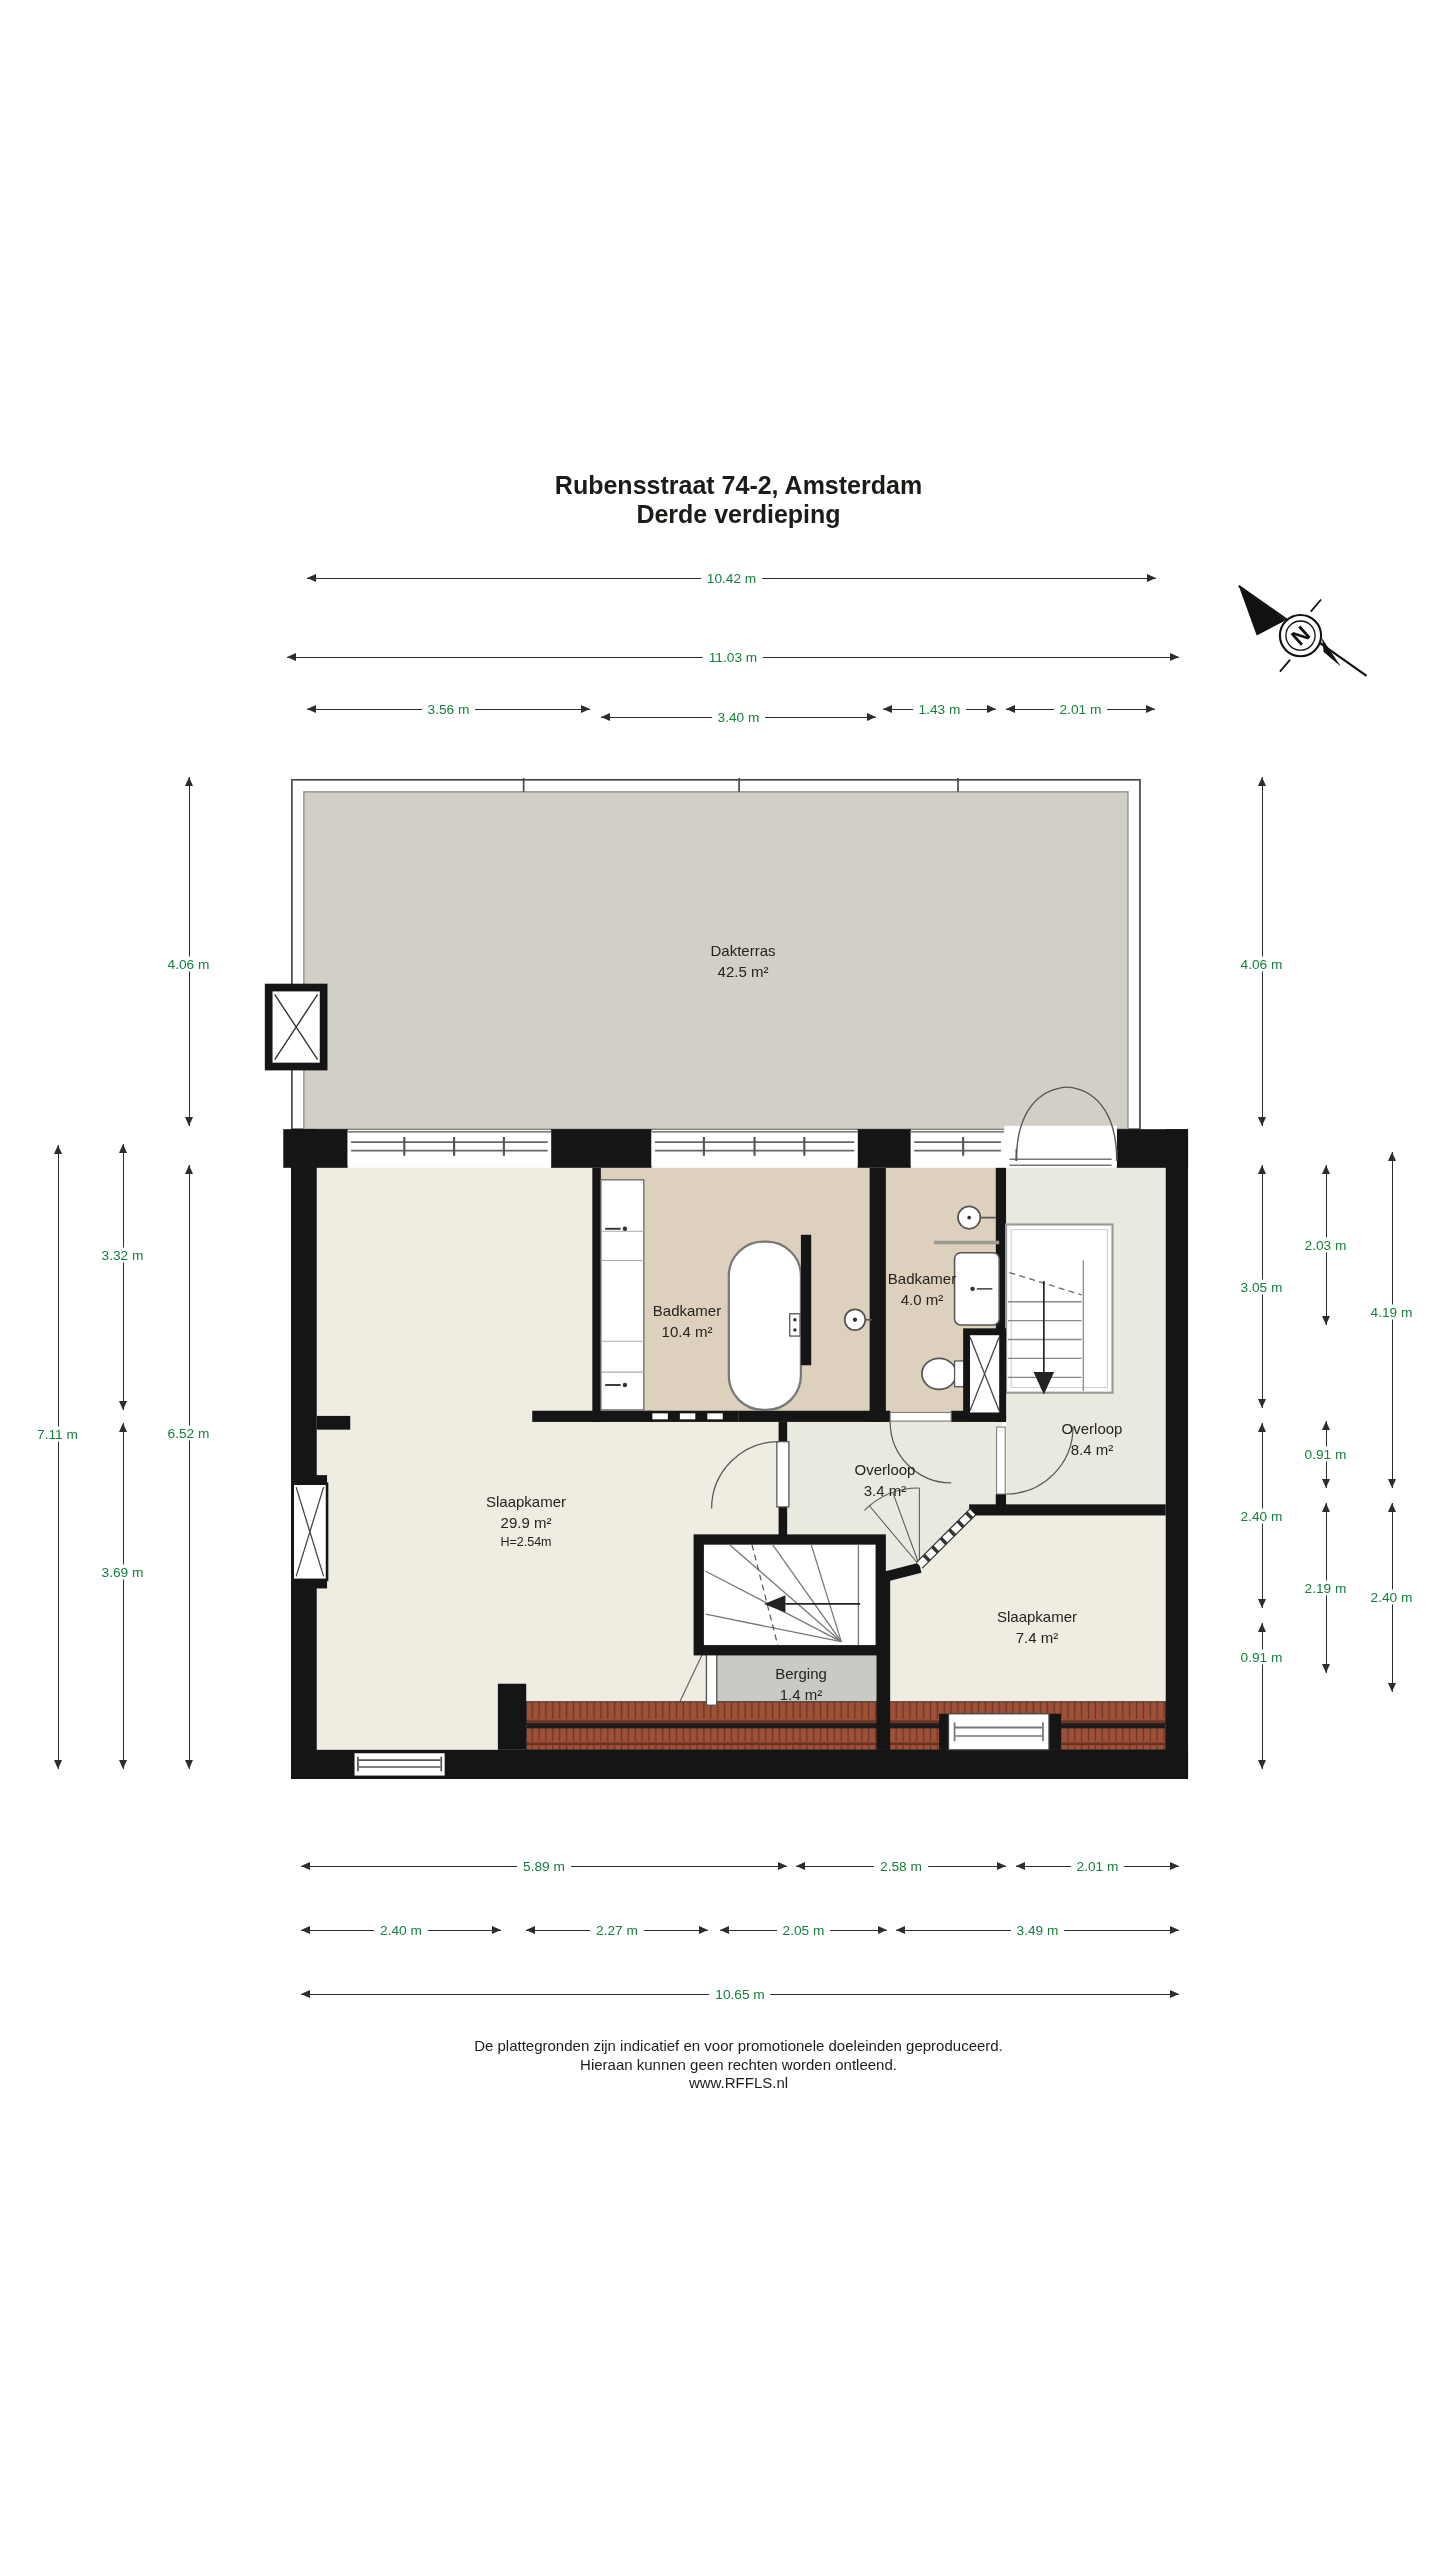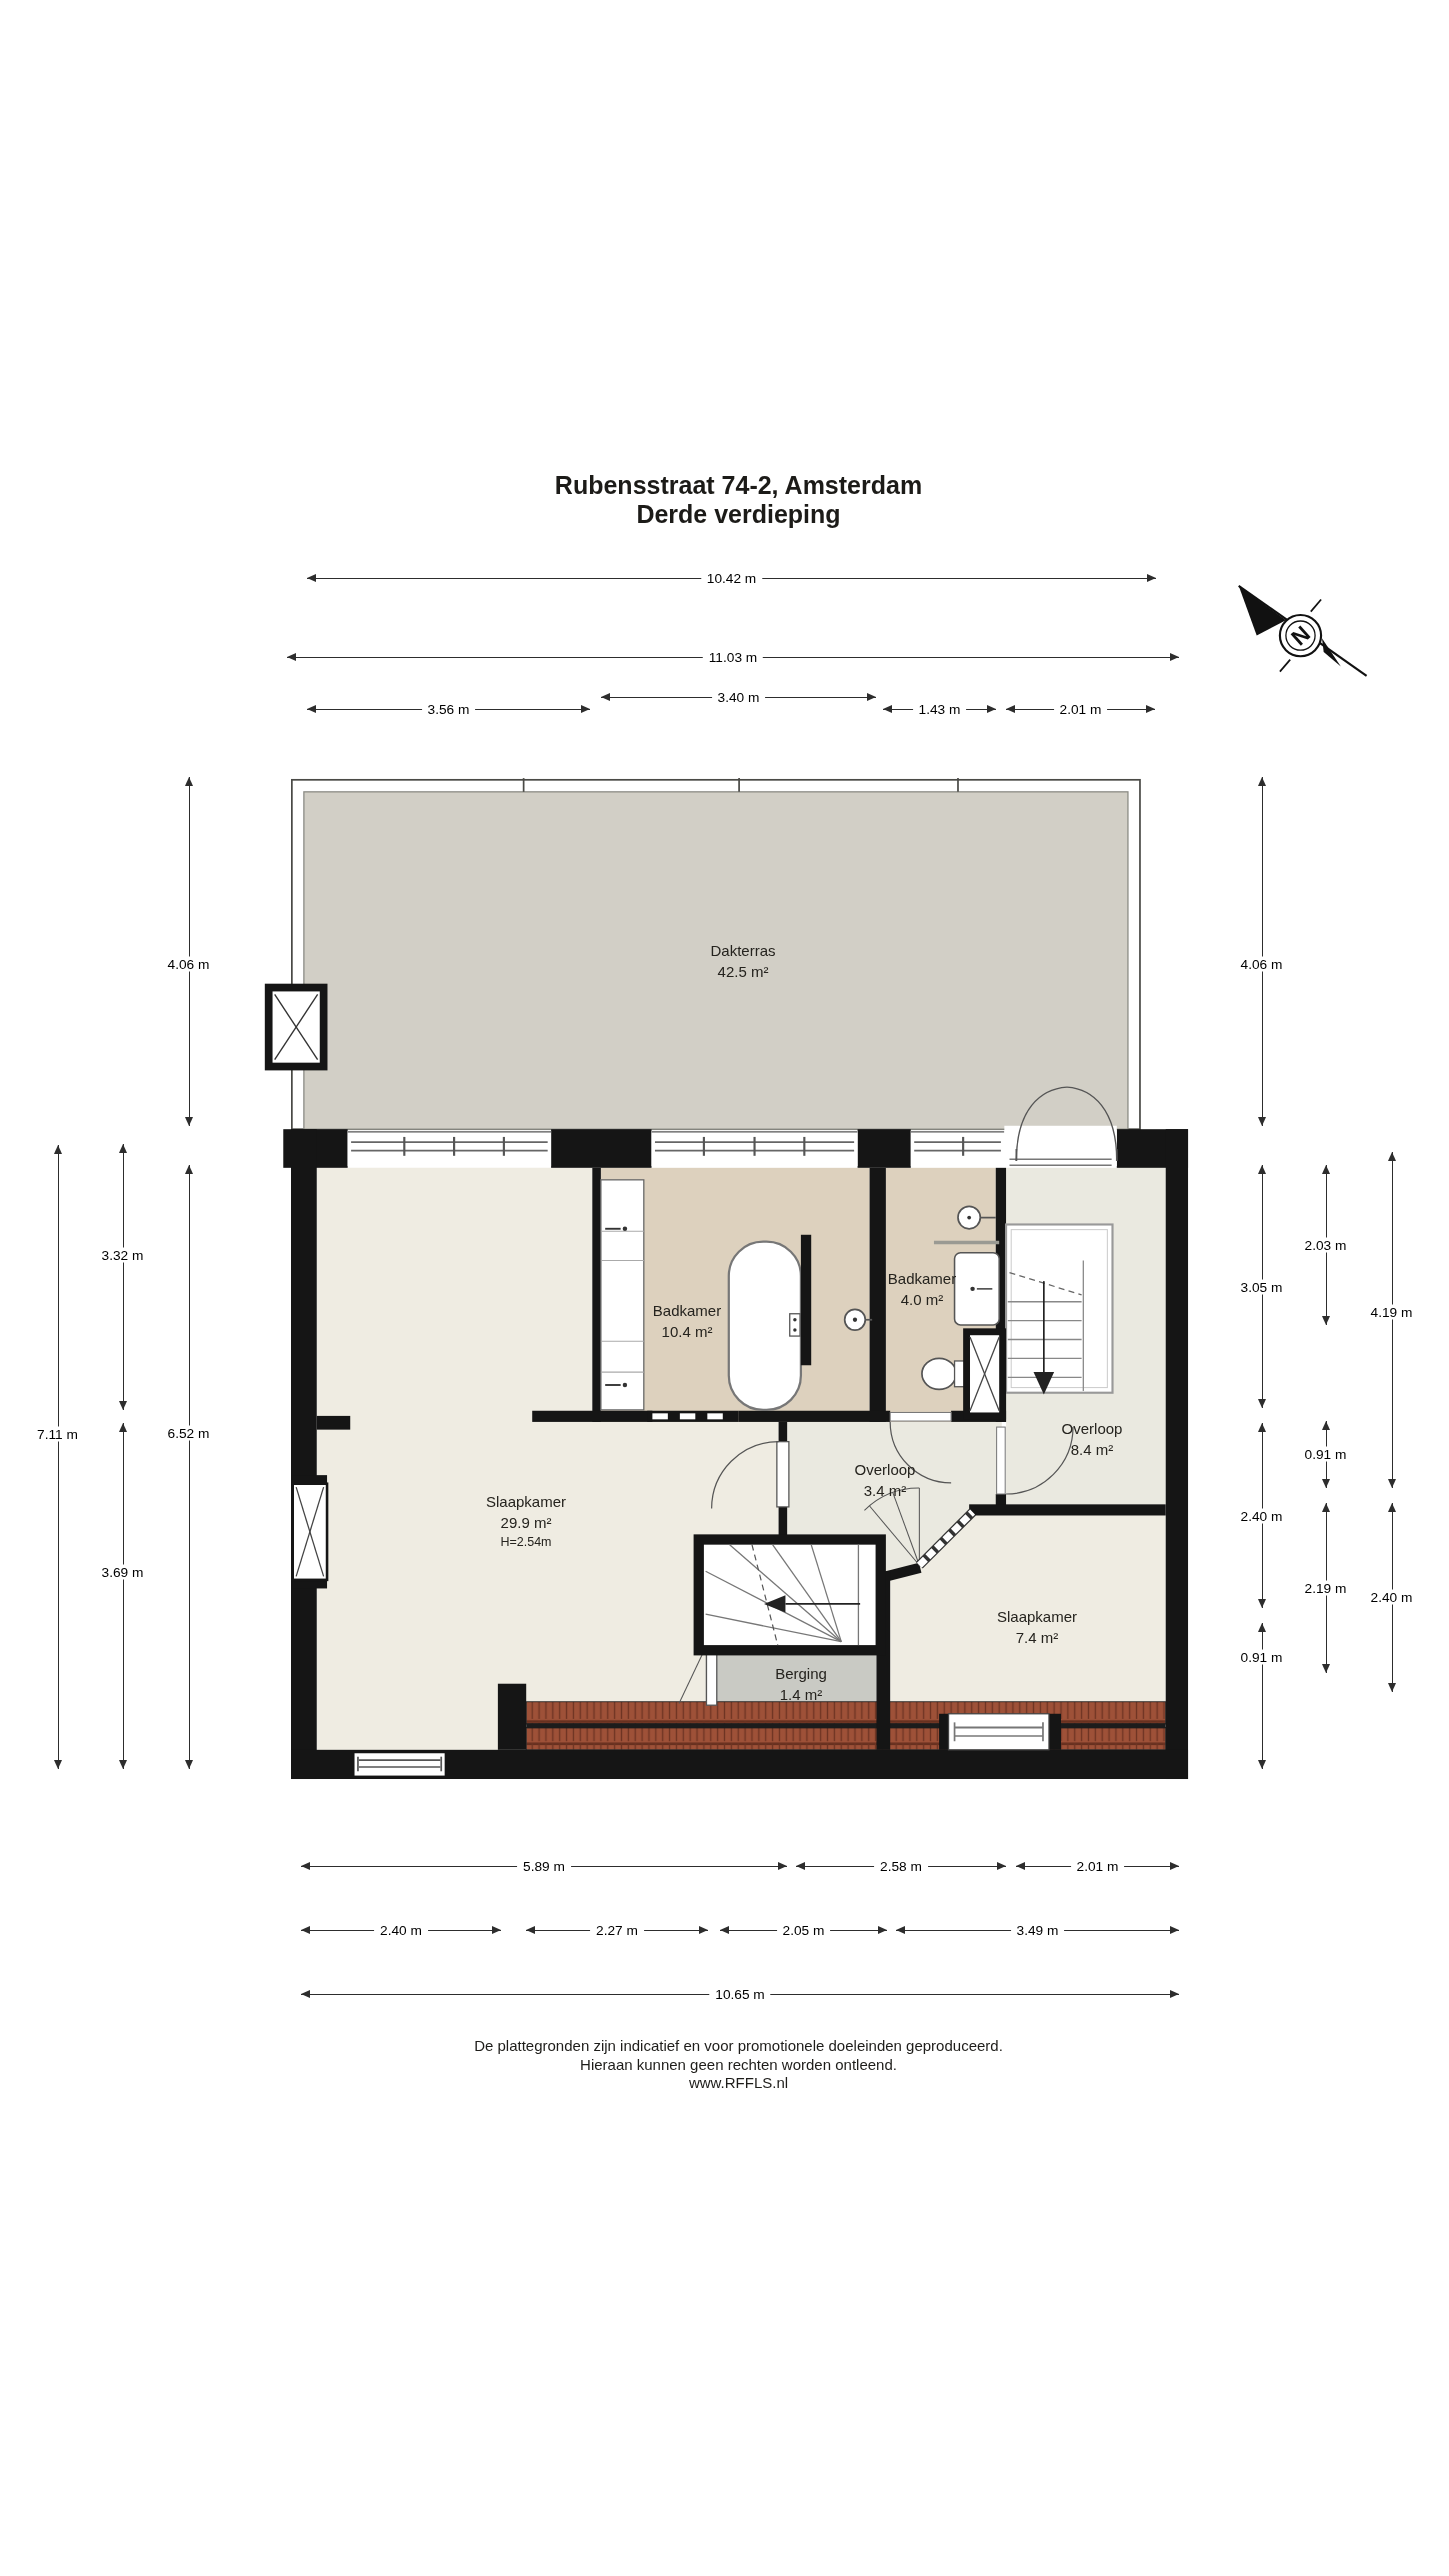--- a/index.html
+++ b/index.html
@@ -19,21 +19,21 @@
   .dim .line-v{position:absolute;top:0;bottom:0;left:50%;border-left:1.4px solid #2d2d2d;}
   .dim .ar{position:absolute;width:0;height:0;}
   .dim .ar.l{left:0;top:50%;transform:translateY(-50%);
       border-top:4.3px solid transparent;border-bottom:4.3px solid transparent;border-right:9.4px solid #2d2d2d;}
   .dim .ar.r{right:0;top:50%;transform:translateY(-50%);
       border-top:4.3px solid transparent;border-bottom:4.3px solid transparent;border-left:9.4px solid #2d2d2d;}
   .dim .ar.u{top:0;left:50%;transform:translateX(-50%);
       border-left:4.3px solid transparent;border-right:4.3px solid transparent;border-bottom:9.4px solid #2d2d2d;}
   .dim .ar.d{bottom:0;left:50%;transform:translateX(-50%);
       border-left:4.3px solid transparent;border-right:4.3px solid transparent;border-top:9.4px solid #2d2d2d;}
-  .dim .lbl{position:absolute;background:#ffffff;padding:0 6px;font-size:13.7px;color:#000000;
+  .dim .lbl{position:absolute;background:#ffffff;padding:0 6px;font-size:13.7px;color:#15803d;
             white-space:nowrap;transform:translate(-50%,-50%);}
   .footer{position:absolute;left:0;top:2037px;width:1477px;text-align:center;
           font-size:15px;line-height:18px;color:#1e1d1a;}
   .footer div{margin-top:0;}
   .footer .f2{margin-top:0.9px;}
 </style>
 </head>
 <body>
 
 <div class="page">
@@ -336,21 +336,21 @@
         <div class="ar l"></div>
         <div class="ar r"></div>
         <div class="lbl" style="left: 50%; top: 50%;">11.03 m</div>
       </div>
       <div class="dim" style="left: 307px; top: 700px; width: 283px; height: 17px; text-align: right;">
         <div class="line-h"></div>
         <div class="ar l"></div>
         <div class="ar r"></div>
         <div class="lbl" style="left: 50%; top: 50%;">3.56 m</div>
       </div>
-      <div class="dim" style="left: 601px; top: 688px; width: 275px; height: 17px;">
+      <div class="dim" style="left: 601px; top: 708px; width: 275px; height: 17px;">
         <div class="line-h"></div>
         <div class="ar l"></div>
         <div class="ar r"></div>
         <div class="lbl" style="left: 50%; top: 50%;">3.40 m</div>
       </div>
       <div class="dim" style="left: 883px; top: 700px; width: 113px; height: 17px;">
         <div class="line-h"></div>
         <div class="ar l"></div>
         <div class="ar r"></div>
         <div class="lbl" style="left: 50%; top: 50%;">1.43 m</div>

